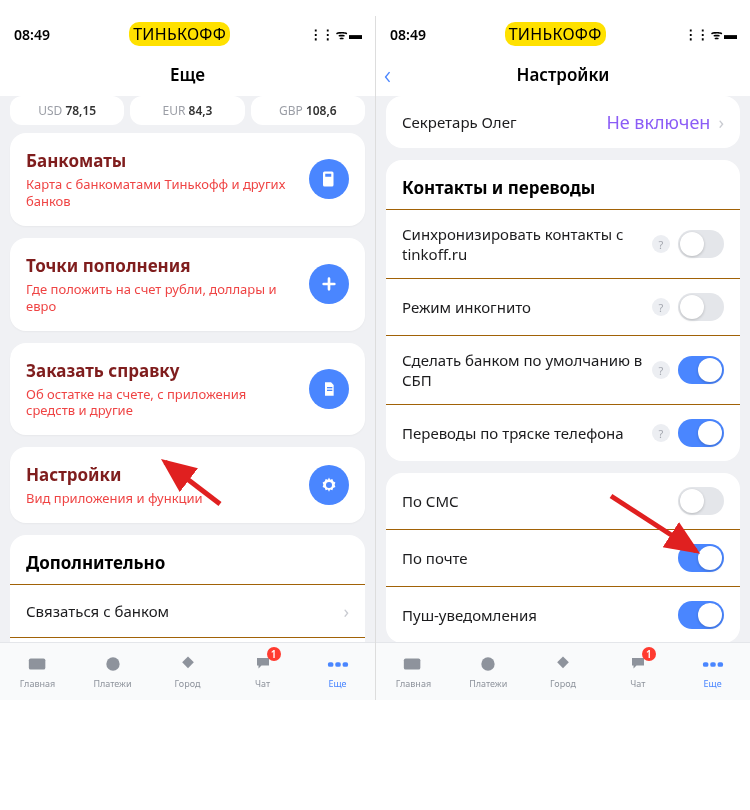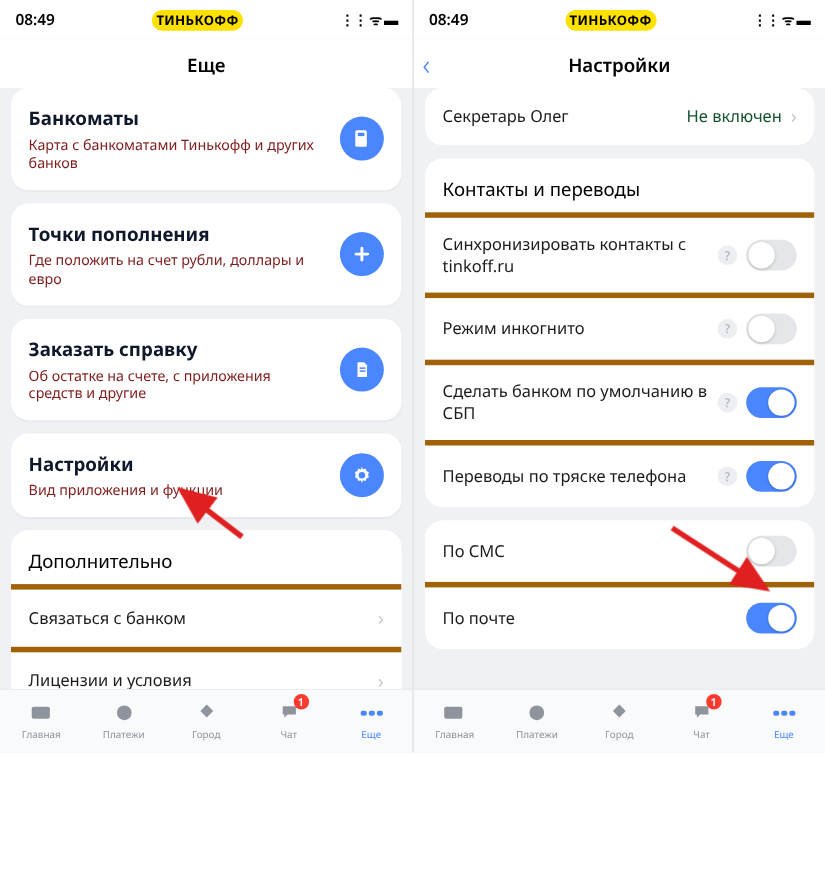--- a/index.html
+++ b/index.html
@@ -1,47 +1,47 @@
 <!DOCTYPE html>
 <html><head>
 <meta charset="utf-8">
 <style>
 * { margin: 0; padding: 0; box-sizing: border-box; font-family: -apple-system, system-ui, sans-serif; }
 body { background: #fff; width: 750px; height: 810px; display: flex; }
-.phone { width: 375px; height: 684px; background: #f0f1f4; position: relative; overflow: hidden; }
+.phone { width: 375px; height: 684px; background: #f0f1f4; position: relative; overflow: hidden; margin-top: 16px; }
 .phone + .phone { border-left: 1px solid #ddd; }
 
 .statusbar { height: 36px; display: flex; align-items: center; justify-content: space-between; padding: 0 14px; background: #fff; font-size: 14px; font-weight: 600; }
-.pill { background: #ffe100; border-radius: 10px; padding: 1px 4px; font-size: 12px; font-weight: 700; letter-spacing: 0.3px; }
+.pill { background: #ffe100; border-radius: 10px; padding: 1px 4px; font-size: 16px; font-weight: 400; letter-spacing: 0.3px; }
 .sb-icons { font-size: 13px; letter-spacing: -1px; }
 
 .navbar { height: 44px; display: flex; align-items: center; justify-content: center; position: relative; background: #fff; }
 .navbar-title { font-size: 17px; font-weight: 600; }
 .back { position: absolute; left: 8px; color: #4a86ff; font-size: 26px; font-weight: 300; }
 
 .content { padding: 0 10px 70px; overflow-y: auto; height: calc(100% - 36px - 44px - 58px); }
 .currencies { display: flex; gap: 6px; margin-bottom: 8px; }
 .cur { background: #fff; border-radius: 12px; flex: 1; text-align: center; padding: 6px 4px; color: #9b9ea6; font-size: 12px; }
 .cur b { color: #333; font-weight: 600; }
 
 .card { background: #fff; border-radius: 16px; padding: 16px; margin-bottom: 12px; display: flex; align-items: center; gap: 12px; box-shadow: 0 1px 2px rgba(0,0,0,0.04); }
 .card-body { flex: 1; }
-.card-title { font-size: 17px; font-weight: 700; color: #0f172a; margin-bottom: 4px; }
-.card-sub { font-size: 13px; color: #7f1d1d; line-height: 1.3; }
+.card-title { font-size: 17px; font-weight: 700; color: #7f1d1d; margin-bottom: 4px; }
+.card-sub { font-size: 13px; color: #ef4444; line-height: 1.3; }
 .card-icon { width: 40px; height: 40px; border-radius: 50%; background: #4a86ff; display: flex; align-items: center; justify-content: center; color: #fff; flex-shrink: 0; }
 
 .section { background: #fff; border-radius: 16px; margin-bottom: 12px; overflow: hidden; }
-.section-head { font-size: 17px; font-weight: 400; padding: 16px 16px 10px; }
-.row { padding: 14px 16px; display: flex; align-items: center; justify-content: space-between; border-top: 5px solid #a16207; font-size: 15px; color: #1c1c1e; }
+.section-head { font-size: 17px; font-weight: 700; padding: 16px 16px 10px; }
+.row { padding: 14px 16px; display: flex; align-items: center; justify-content: space-between; border-top: 1px solid #a16207; font-size: 15px; color: #1c1c1e; }
 .row:first-of-type { border-top: none; }
 .row-left { flex: 1; display: flex; flex-direction: column; gap: 2px; }
 .row-right { display: flex; align-items: center; gap: 8px; }
 .chev { color: #c9cbd1; font-size: 18px; }
 .help { width: 18px; height: 18px; border-radius: 50%; background: #eceef2; color: #a5a8b0; font-size: 11px; display: flex; align-items: center; justify-content: center; }
-.muted { color: #14532d; font-size: 15px; }
+.muted { color: #8b5cf6; font-size: 18px; }
 
 .toggle { width: 46px; height: 28px; border-radius: 14px; background: #e4e6ea; position: relative; }
 .toggle.on { background: #4a86ff; }
 .toggle::after { content: ''; position: absolute; width: 24px; height: 24px; border-radius: 50%; background: #fff; top: 2px; left: 2px; box-shadow: 0 1px 3px rgba(0,0,0,0.2); transition: left 0.2s; }
 .toggle.on::after { left: 20px; }
 
 .tabbar { position: absolute; bottom: 0; left: 0; right: 0; height: 58px; background: #f9fafb; border-top: 1px solid #e4e6ea; display: flex; }
 .tab { flex: 1; display: flex; flex-direction: column; align-items: center; justify-content: center; gap: 2px; font-size: 9px; color: #8e939c; position: relative; }
 .tab.active { color: #4a86ff; }
 .tab-icon { width: 22px; height: 22px; display: flex; align-items: center; justify-content: center; }
@@ -60,20 +60,25 @@
     <span class="sb-icons">
       <span>⋮⋮</span>
       <span>ᯤ</span>
       <span>▬</span>
     </span>
   </div>
   <div class="navbar">
     <span class="navbar-title">Еще</span>
   </div>
   <div class="content">
+    <div class="currencies">
+      <div class="cur"><span>USD</span> <b>78,15</b></div>
+      <div class="cur"><span>EUR</span> <b>84,3</b></div>
+      <div class="cur"><span>GBP</span> <b>108,6</b></div>
+    </div>
 
     <div class="card">
       <div class="card-body">
           <div class="card-title">Банкоматы</div>
           <div class="card-sub">Карта с банкоматами Тинькофф и других банков</div>
         </div>
       <div class="card-icon">
           <svg width="18" height="18" viewBox="0 0 24 24" fill="#fff">
             <rect x="4" y="2" width="14" height="20" rx="2" fill="#fff"></rect>
             <rect x="7" y="5" width="8" height="4" fill="#4a86ff"></rect>
@@ -252,20 +257,24 @@
 
     <div class="section">
       <div class="row">
         <div class="row-left">По СМС</div>
         <div class="toggle"></div>
       </div>
       <div class="row">
         <div class="row-left">По почте</div>
         <div class="toggle on"></div>
       </div>
+      <div class="row">
+        <div class="row-left">Пуш-уведомления</div>
+        <div class="toggle on"></div>
+      </div>
     </div>
   </div>
 
   <div class="tabbar">
     <div class="tab">
         <div class="tab-icon">
           <svg width="22" height="18" viewBox="0 0 24 18">
             <rect x="2" y="3" width="18" height="12" rx="2" fill="#8e939c"></rect>
           </svg>
         </div>

